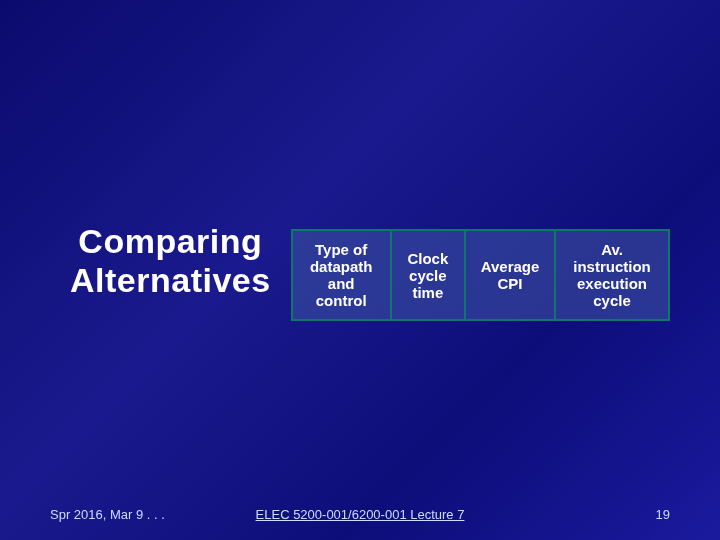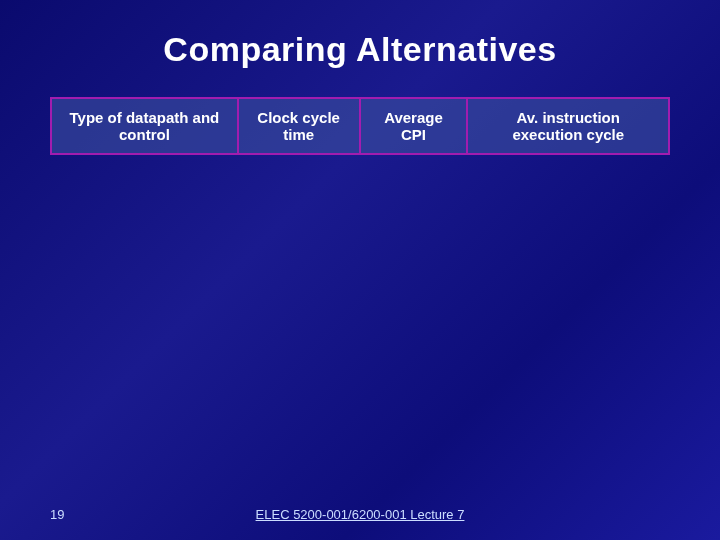--- a/index.html
+++ b/index.html
@@ -12,21 +12,21 @@
       color: white;
       overflow: hidden;
       position: relative;
     }
 
     .page-container {
       width: 720px;
       height: 540px;
       padding: 30px 50px 20px 50px;
       display: flex;
-      flex-direction: column;
+      flex-direction: row;
       align-items: center;
     }
 
     .slide-title {
       font-size: 34px;
       font-weight: bold;
       color: white;
       margin-bottom: 28px;
       text-align: center;
       letter-spacing: 0.5px;
@@ -37,21 +37,21 @@
       max-width: 620px;
     }
 
     table {
       width: 100%;
       border-collapse: collapse;
       border: 2px solid #6699cc;
     }
 
     th, td {
-      border: 2px solid #a21caf;
+      border: 2px solid #0f766e;
       padding: 10px 14px;
       text-align: center;
       font-size: 15px;
       color: white;
       vertical-align: middle;
     }
 
     thead tr {
       background-color: rgba(60, 80, 160, 0.6);
     }
@@ -102,17 +102,18 @@
           <th>Av. instruction execution cycle</th>
         </tr>
       </thead>
       <tbody>
       </tbody>
     </table>
   </div>
 </div>
 
 <div class="footer">
+  <span>Spr 2016, Mar 9 . . .</span>
   <span>19</span>
 </div>
 <div class="footer-center">
   <span>ELEC 5200-001/6200-001 Lecture 7</span>
 </div>
 
 </body></html>

